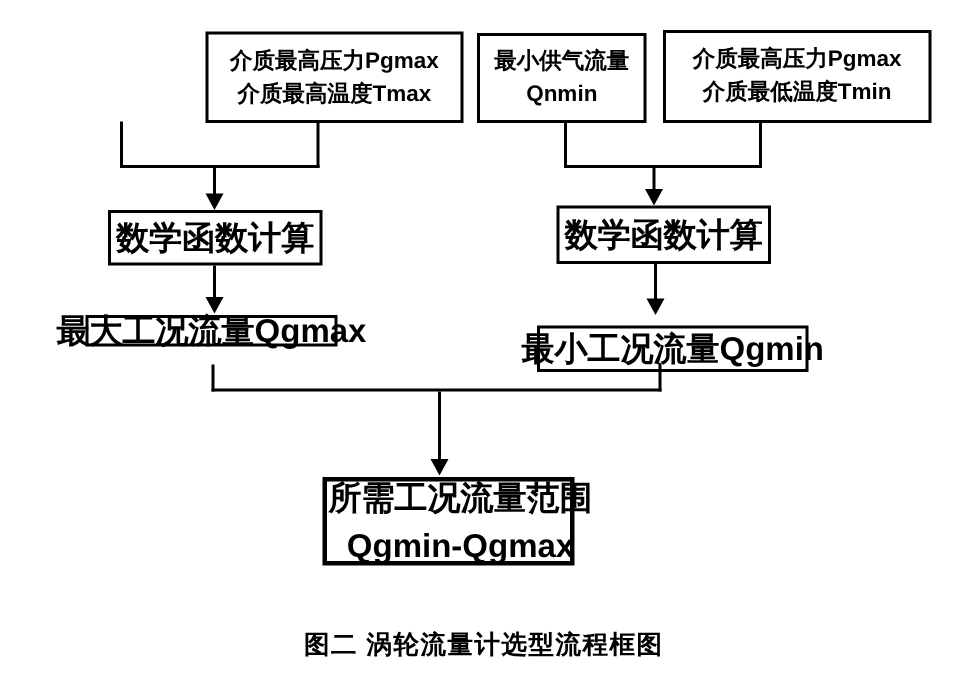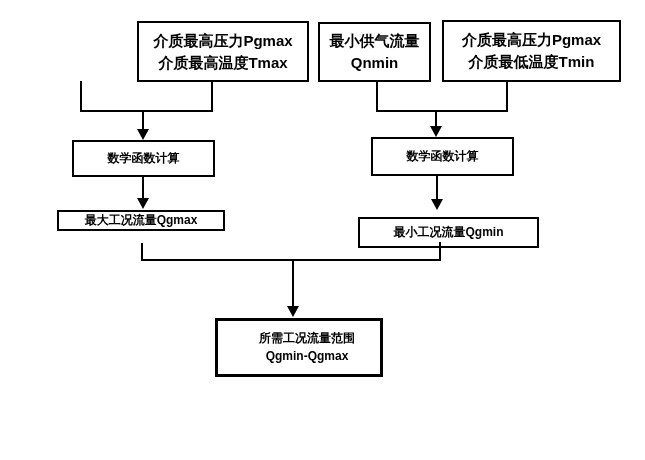--- a/index.html
+++ b/index.html
@@ -24,21 +24,21 @@
     font-weight: bold;
     display: flex;
     flex-direction: column;
     align-items: center;
     justify-content: center;
     text-align: center;
     line-height: 1.45;
   }
   .node .nl { white-space: nowrap; }
   .fs15 { font-size: 15px; }
-  .fs16 { font-size: 12px; }
+  .fs16 { font-size: 22px; }
   .thick { border-width: 3px; padding-left: 16px; }
   .vline, .hline {
     position: absolute;
     background: #000000;
   }
   .vline { width: 2px; }
   .hline { height: 2px; }
   .arrowhead {
     position: absolute;
     width: 0;
@@ -117,14 +117,15 @@
   <div class="vline" style="left:439px; top:242px; height:19px;"></div>
   <div class="hline" style="left:141px; top:259px; width:300px;"></div>
   <div class="vline" style="left:292px; top:261px; height:46px;"></div>
   <div class="arrowhead" style="left:287px; top:306px;"></div>
 
   <div class="node fs16 thick" style="left:215px; top:318px; width:168px; height:59px;">
     <div class="nl">所需工况流量范围</div>
     <div class="nl">Qgmin-Qgmax</div>
   </div>
 
+  <div class="caption" style="top:418px;">图二  涡轮流量计选型流程框图</div>
 
 </div>
 
 </body></html>

